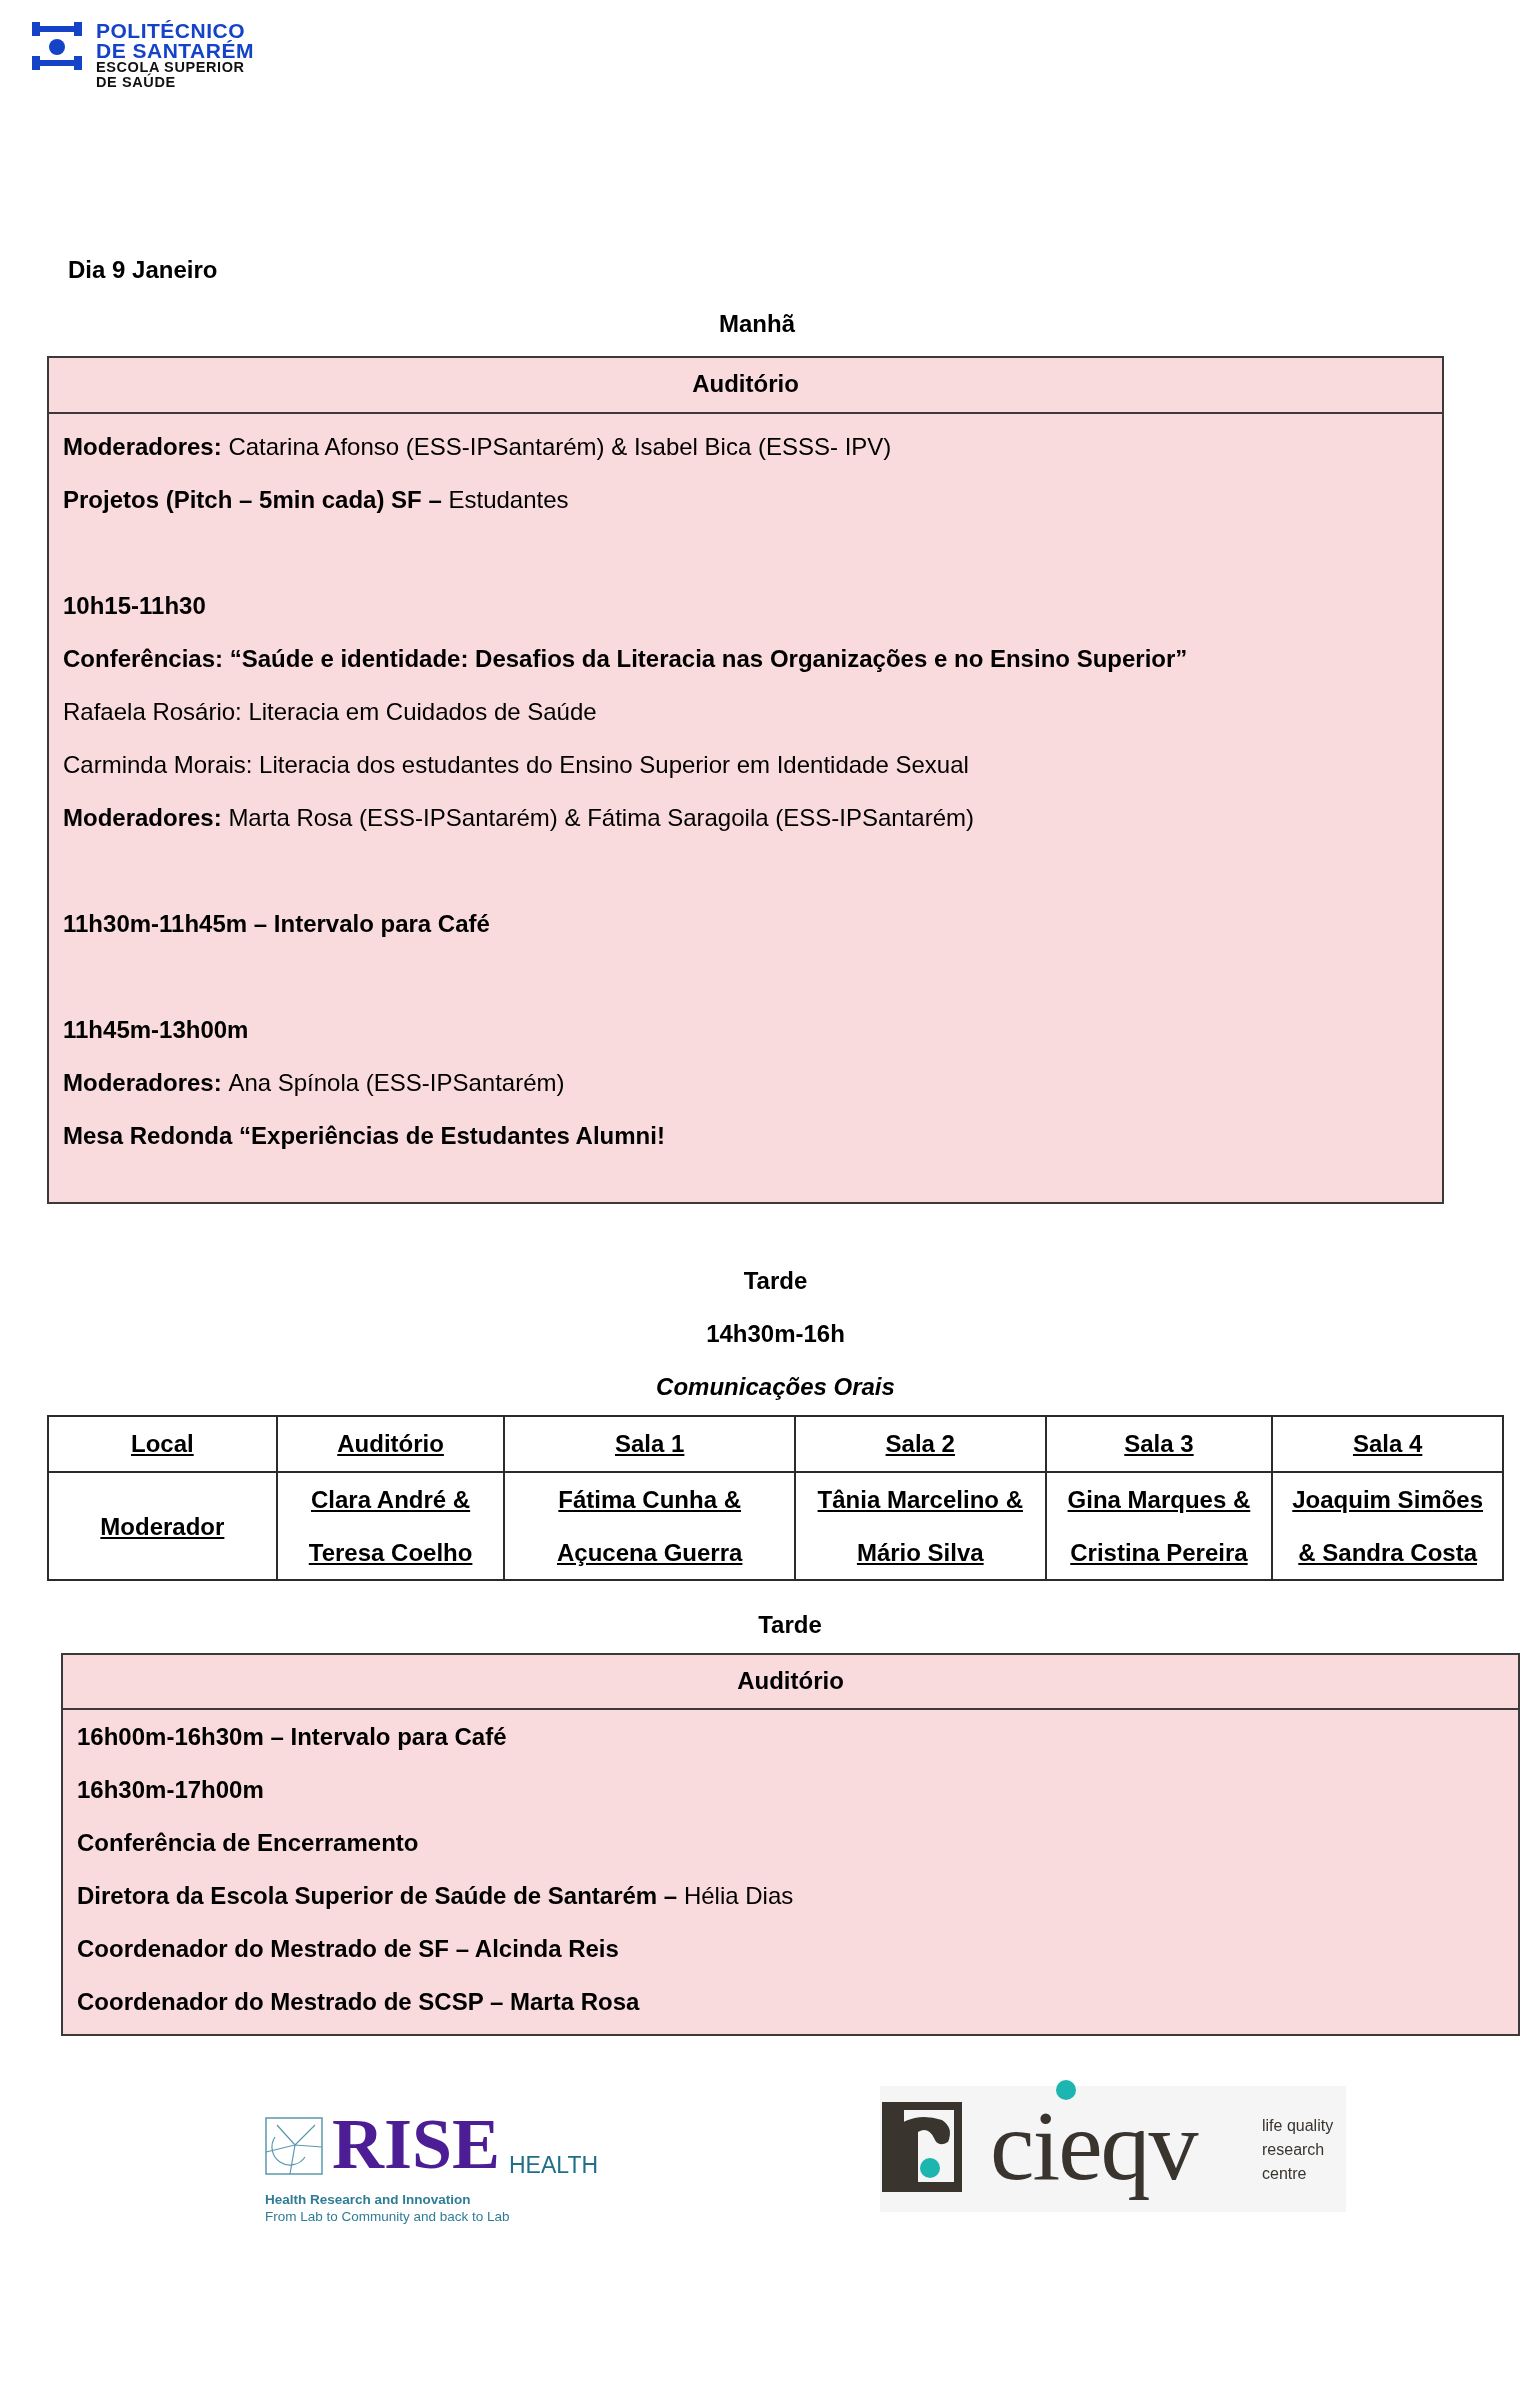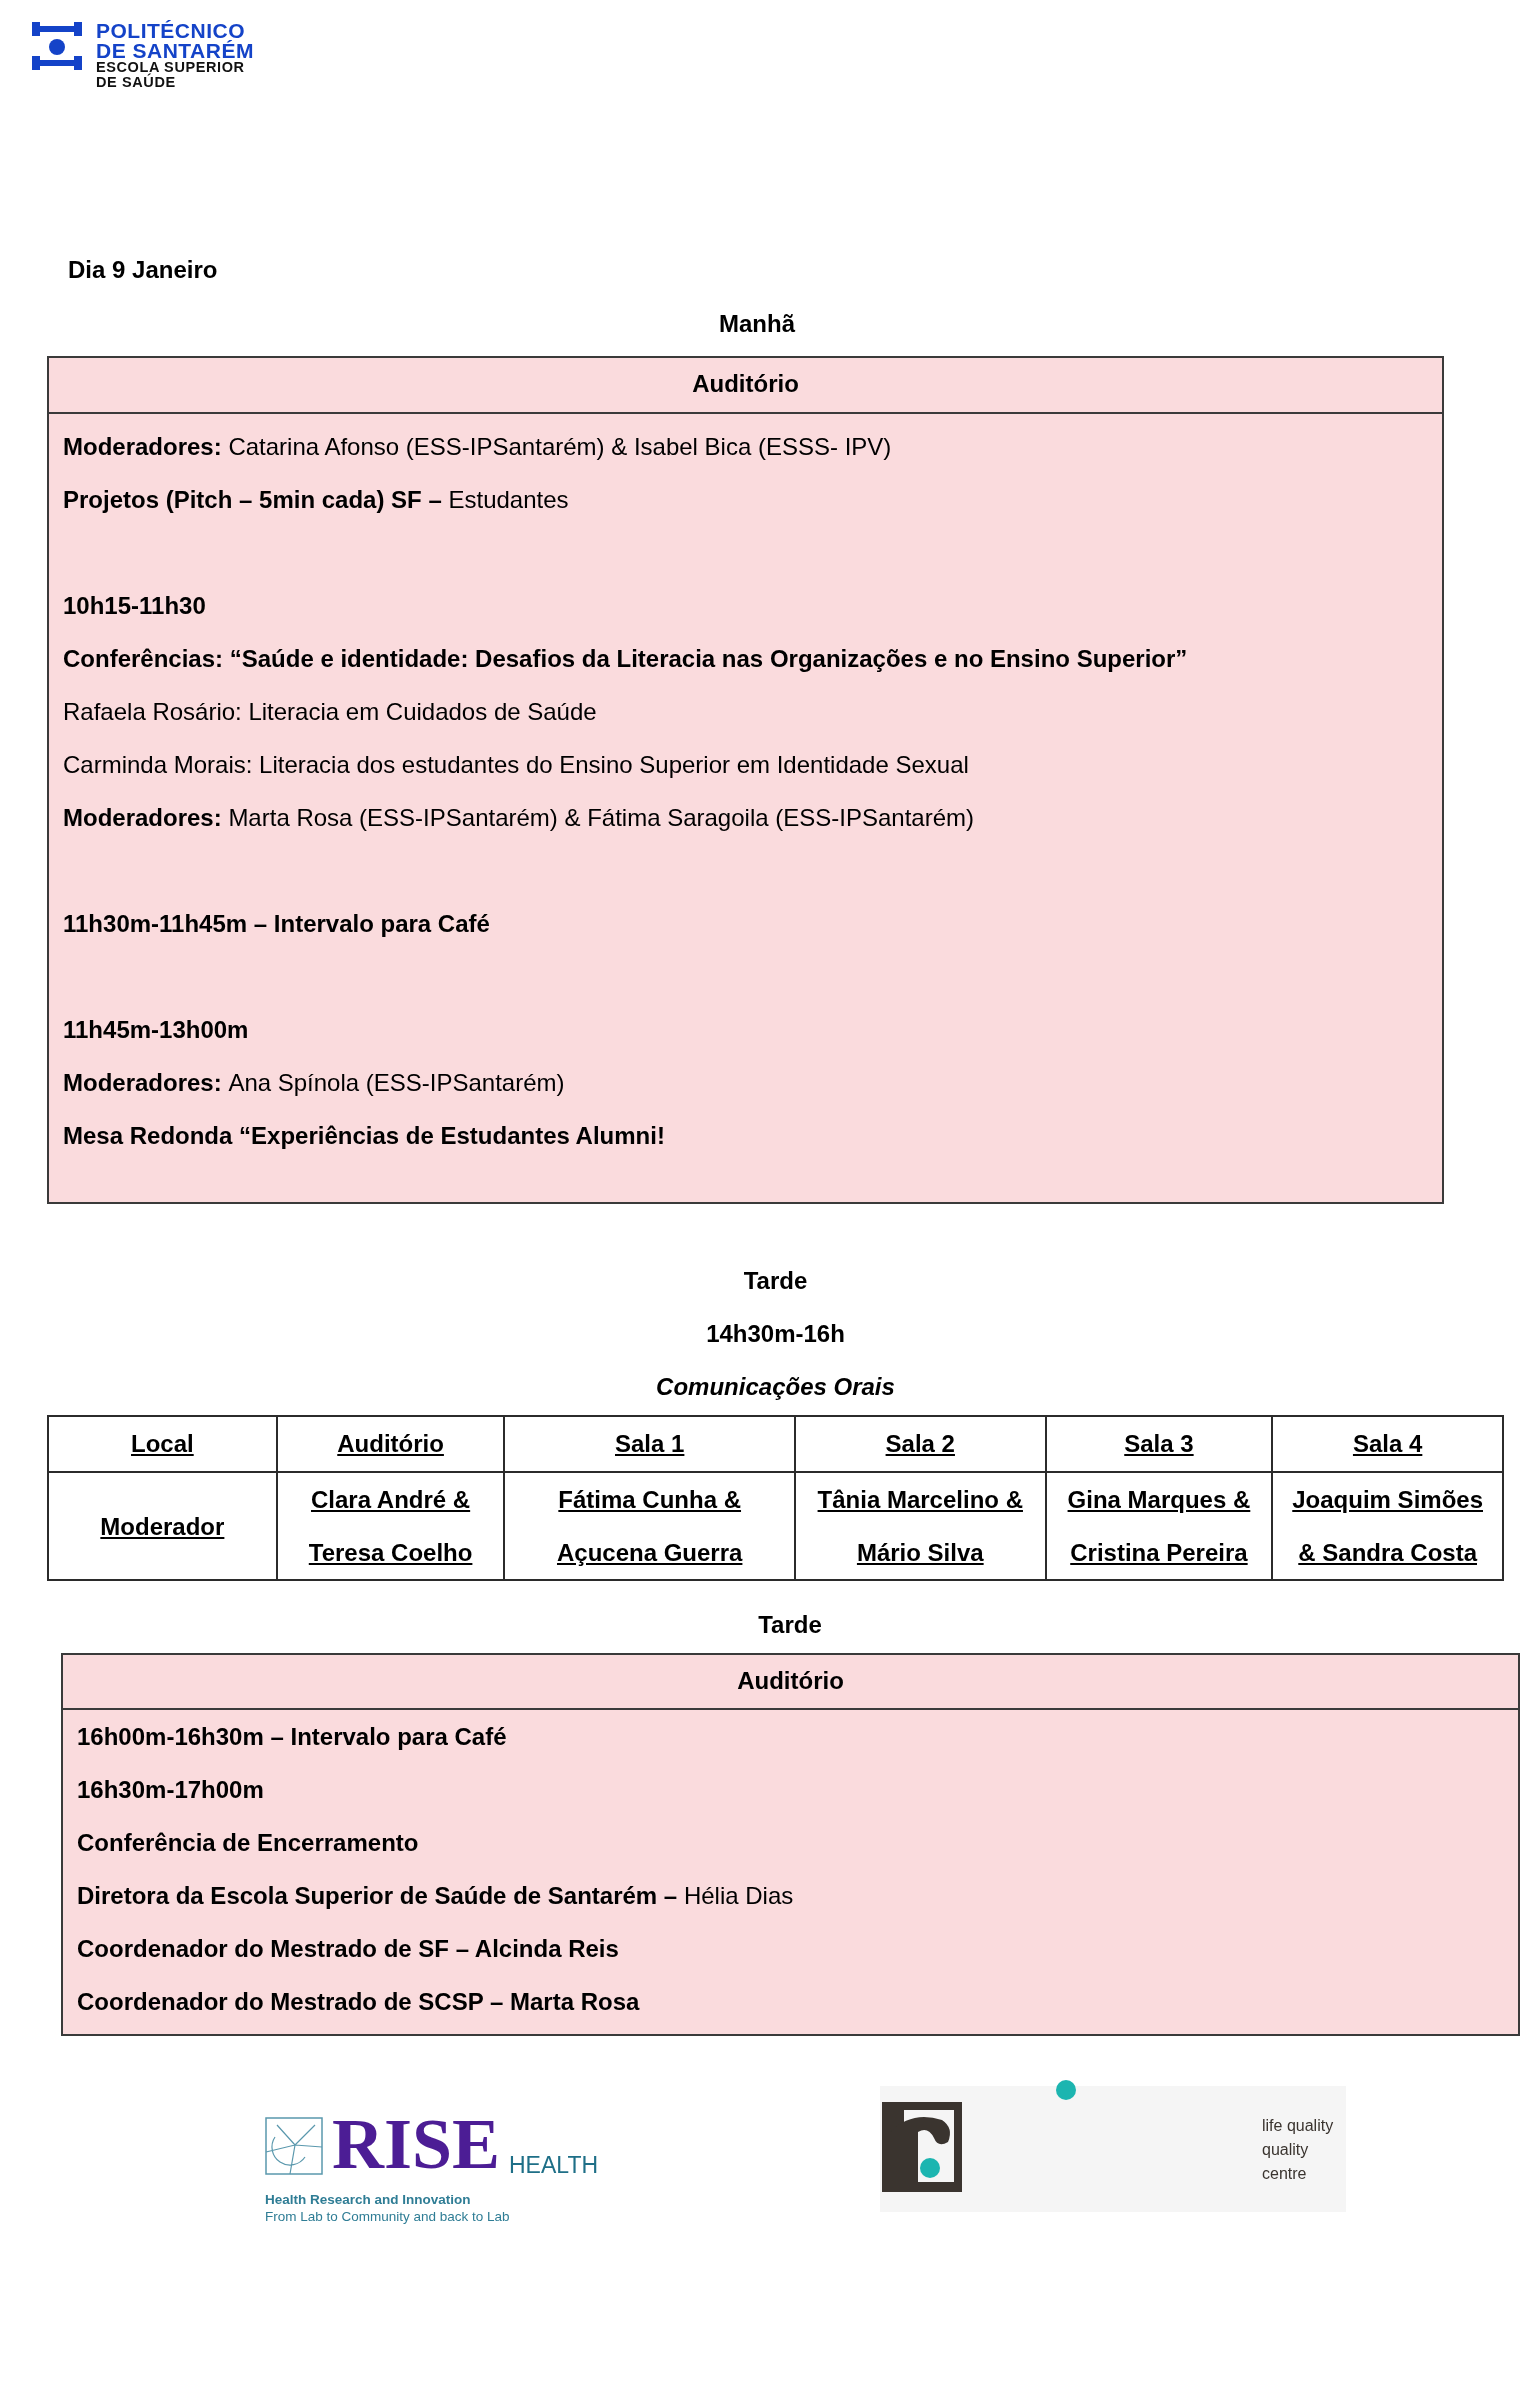--- a/index.html
+++ b/index.html
@@ -154,19 +154,20 @@
   <div style="position:absolute; left:3px; top:97px; font-size:13.5px; color:#2f7d95;">From Lab to Community and back to Lab</div>
 </div>
 
 <div class="abs cieqv">
   <svg style="position:absolute; left:2px; top:16px;" width="80" height="90" viewBox="0 0 80 90">
     <rect x="0" y="0" width="80" height="90" fill="#3a342f"></rect>
     <rect x="22" y="8" width="50" height="72" fill="#f5f5f5"></rect>
     <path d="M8 30 Q30 8 60 18 Q72 26 66 40 Q56 46 52 36 Q46 24 36 30 L36 80 L8 80 Z" fill="#3a342f"></path>
     <circle cx="48" cy="66" r="10" fill="#1cb5b0"></circle>
   </svg>
+  <div style="position:absolute; left:110px; top:10px; font-family:'Liberation Serif', serif; font-size:100px; color:#3a342f; line-height:100px; letter-spacing:-2px;">cieqv</div>
   <div style="position:absolute; left:176px; top:-6px; width:20px; height:20px; border-radius:50%; background:#1cb5b0;"></div>
   <div style="position:absolute; left:382px; top:28px; font-size:16px; color:#3a342f; line-height:24px;">
     <div>life quality</div>
-    <div>quality</div>
+    <div>research</div>
     <div>centre</div>
   </div>
 </div>
 
 </body></html>

